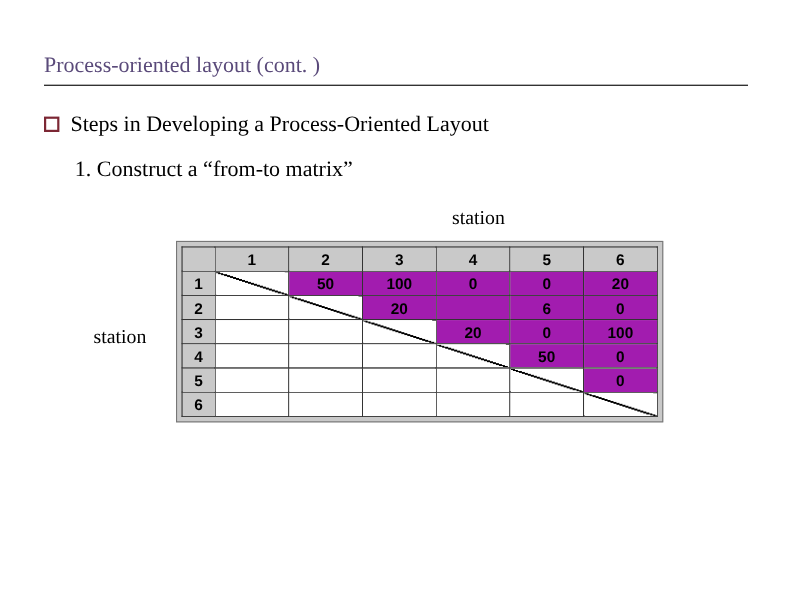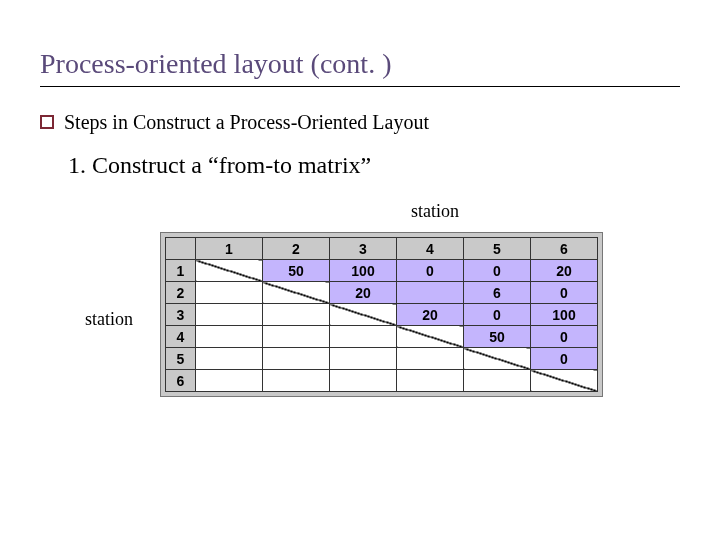--- a/index.html
+++ b/index.html
@@ -9,21 +9,21 @@
     height: 540px;
     background: #fff;
     font-family: "Times New Roman", Times, serif;
     color: #000;
     position: relative;
   }
   .slide {
     padding: 48px 40px 0 40px;
   }
   .title {
-    font-size: 28px;
+    font-size: 20px;
     color: #5a4a7a;
     border-bottom: 1px solid #000;
     padding-bottom: 6px;
     margin-bottom: 24px;
   }
   .bullet-row {
     display: flex;
     align-items: flex-start;
     gap: 10px;
     margin-bottom: 18px;
@@ -32,21 +32,21 @@
     width: 14px;
     height: 14px;
     border: 2px solid #7c2734;
     margin-top: 4px;
     flex: none;
   }
   .bullet-text {
     font-size: 20px;
   }
   .step-text {
-    font-size: 24px;
+    font-size: 20px;
     margin-left: 28px;
     margin-bottom: 22px;
   }
   .matrix-wrap {
     position: relative;
     padding-left: 120px;
   }
   .station-top {
     text-align: center;
     font-size: 18px;
@@ -78,36 +78,36 @@
     width: 67px;
     height: 22px;
     text-align: center;
     vertical-align: middle;
     background: #c9c9c9;
     padding: 0;
     position: relative;
   }
   td.rowhdr { width: 30px; background: #c9c9c9; font-family: Arial; }
   td.corner { width: 30px; background: #c9c9c9; }
-  td.data { background: #c4b5fd; }
+  td.data { background: #a21caf; }
   td.diag {
     background: #fff;
     background-image: linear-gradient(to top right, transparent 48%, #000 48%, #000 52%, transparent 52%);
   }
   td.blank { background: #fff; }
 </style>
 </head>
 <body>
 
 <div class="slide">
   <div class="title">Process-oriented layout (cont. )</div>
 
   <div class="bullet-row">
     <span class="bullet-icon"></span>
-    <span class="bullet-text">Steps in Construct a Process-Oriented Layout</span>
+    <span class="bullet-text">Steps in Developing a Process-Oriented Layout</span>
   </div>
 
   <div class="step-text">1. Construct a “from-to matrix”</div>
 
   <div class="matrix-wrap">
     <div class="station-top">station</div>
     <div class="station-left">station</div>
 
     <div class="matrix">
       <table>

